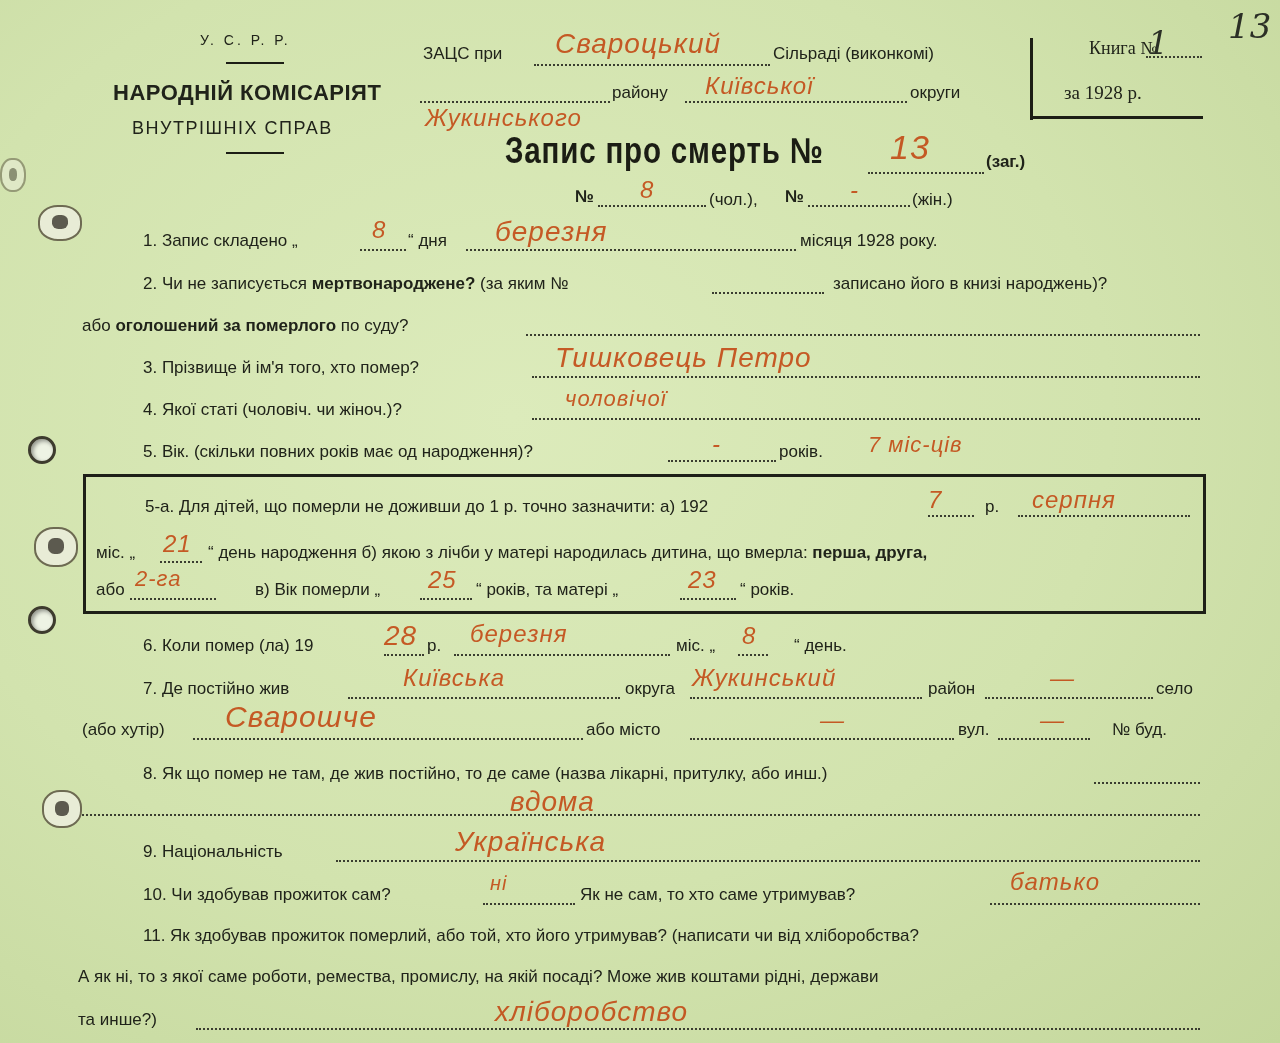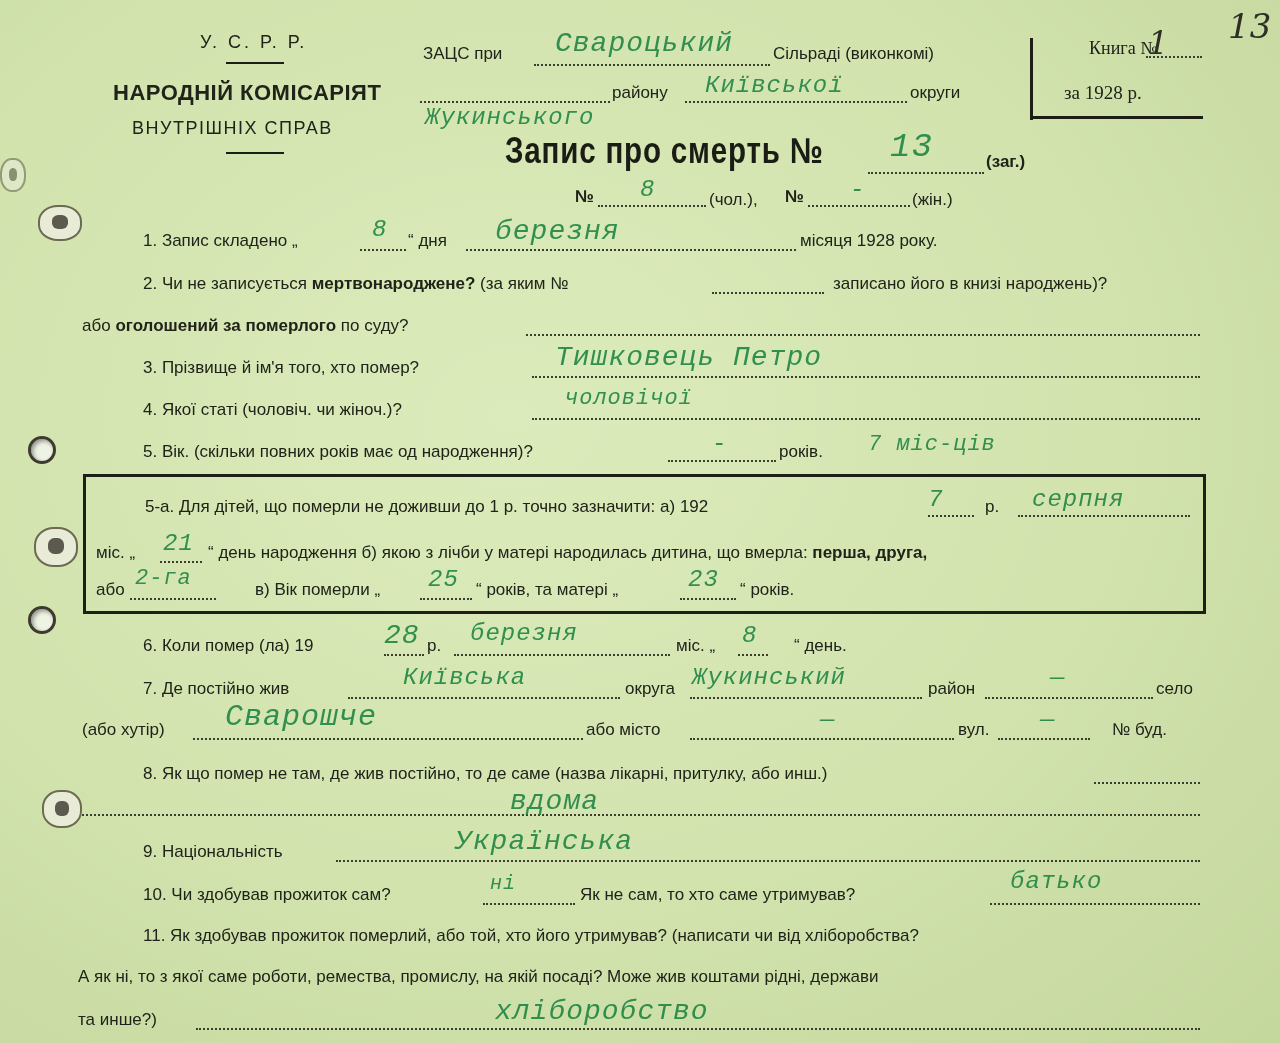--- a/index.html
+++ b/index.html
@@ -4,42 +4,42 @@
 <style>
   html, body { margin:0; padding:0; }
   body {
     width:1280px; height:1043px; overflow:hidden; position:relative;
     background: radial-gradient(ellipse at 40% 40%, #dcebbb 0%, #d2e3ae 55%, #c4d79c 100%);
     font-family: "Liberation Sans", sans-serif; color:#1b1d14;
   }
   .abs { position:absolute; white-space:nowrap; }
   .print { font-family: "Liberation Sans", sans-serif; font-size:17px; color:#20231a; }
   .bold { font-weight:bold; }
-  .hand { font-family: Liberation Mono, monospace; font-style:italic; color:#15803d; font-size:24px; letter-spacing:1px; opacity:0.85; }
+  .hand { font-family: Liberation Sans, sans-serif; font-style:italic; color:#c2410c; font-size:24px; letter-spacing:1px; opacity:0.85; }
   .hand-dark { color:#2b2f26; font-family:"DejaVu Serif", serif; font-style:italic; }
   .dots { position:absolute; border-bottom:2px dotted #3a3d30; height:0; }
   .hole { position:absolute; border-radius:50%; background:#eef3e4; border:3px solid #3d3b2e; box-shadow: inset 2px 2px 4px rgba(0,0,0,0.4); }
   .tear { position:absolute; border-radius:45%; background:#e8ecd6; border:2px solid #6d6a52; }
   .tear::after { content:""; position:absolute; left:30%; top:25%; width:40%; height:45%; background:#2d2a22; border-radius:40%; opacity:0.75; }
   .rule { position:absolute; background:#1c1e15; }
   #box5a { position:absolute; left:83px; top:474px; width:1117px; height:134px; border:3px solid #1e2018; }
   #book-box-left { position:absolute; left:1030px; top:38px; width:3px; height:82px; background:#1c1e15; }
   #book-box-bottom { position:absolute; left:1033px; top:116px; width:170px; height:3px; background:#1c1e15; }
 </style>
 </head>
 <body>
 
 <div class="tear" style="left:38px;top:205px;width:40px;height:32px;"></div>
 <div class="tear" style="left:0px;top:158px;width:22px;height:30px;opacity:0.6"></div>
 <div class="hole" style="left:28px;top:436px;width:22px;height:22px;"></div>
 <div class="tear" style="left:34px;top:527px;width:40px;height:36px;"></div>
 <div class="hole" style="left:28px;top:606px;width:22px;height:22px;"></div>
 <div class="tear" style="left:42px;top:790px;width:36px;height:34px;"></div>
 
-<div class="abs print" style="left:200px;top:32px;font-size:18px;letter-spacing:3px;">У. С. Р. Р.</div>
+<div class="abs print" style="left:200px;top:32px;font-size:14px;letter-spacing:3px;">У. С. Р. Р.</div>
 <div class="rule" style="left:226px;top:62px;width:58px;height:2px;"></div>
 <div class="abs print bold" style="left:113px;top:80px;font-size:22px;letter-spacing:0.5px;">НАРОДНІЙ КОМІСАРІЯТ</div>
 <div class="abs print" style="left:132px;top:118px;font-size:18px;letter-spacing:1.5px;">ВНУТРІШНІХ СПРАВ</div>
 <div class="rule" style="left:226px;top:152px;width:58px;height:2px;"></div>
 
 <div class="abs print" style="left:423px;top:44px;">ЗАЦС при</div>
 <div class="dots" style="left:534px;top:64px;width:236px;"></div>
 <div class="abs hand" style="left:555px;top:28px;font-size:28px;">Свароцький</div>
 <div class="abs print" style="left:773px;top:44px;">Сільраді (виконкомі)</div>
 <div class="dots" style="left:420px;top:101px;width:190px;"></div>

